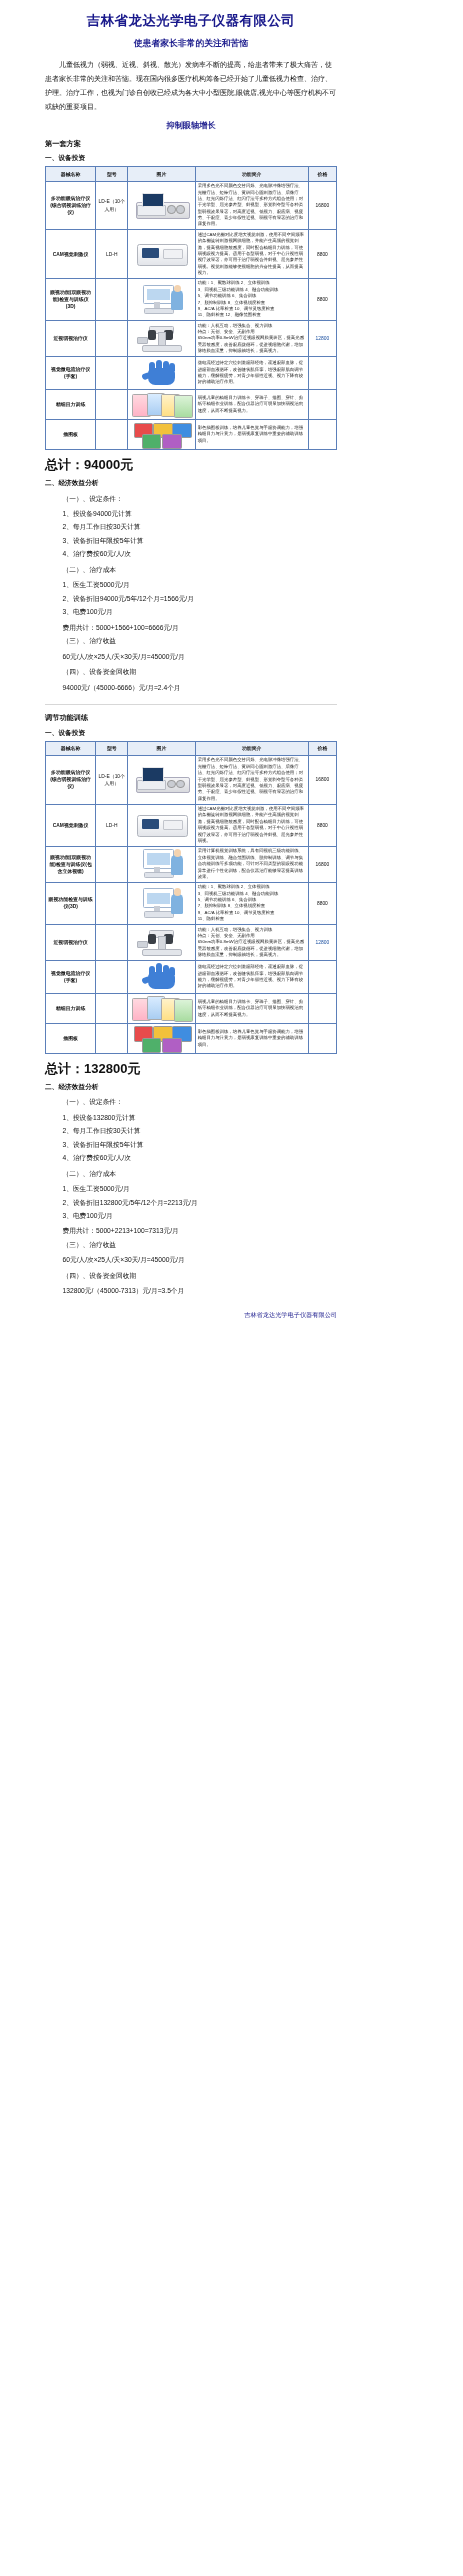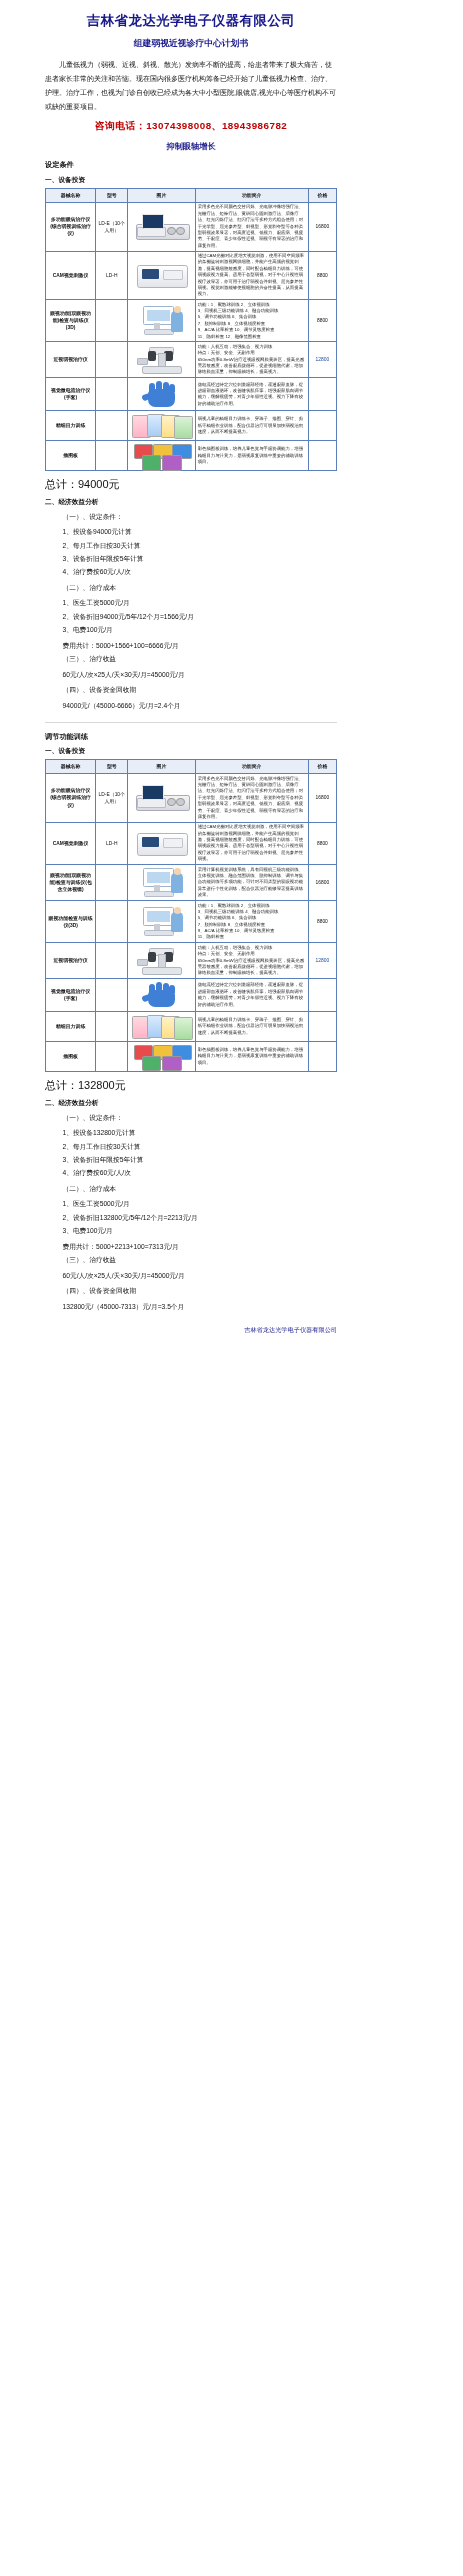--- a/index.html
+++ b/index.html
@@ -81,22 +81,22 @@
     font-size:4.9px;
     height:10.3px;
   }
   .c-name{width:45px;text-align:center;font-size:4.9px;font-weight:bold;}
   .c-model{width:27px;text-align:center;font-size:4.9px;}
   .c-img{width:62px;text-align:center;padding:2.1px;}
   .c-func{text-align:left;font-size:4.4px;color:#222;}
   .c-price{width:23px;text-align:center;font-size:4.9px;}
   .c-price.blue{color:#1a4fa0;}
   .total{
-    font-size:11px;
-    font-weight:normal;
+    font-size:13px;
+    font-weight:bold;
     margin:6.2px 0 3.1px 0;
   }
   ul.plain{
     list-style:none;
     margin:2.1px 0 2.1px 0;
     padding-left:17.5px;
     font-size:6.7px;
     line-height:2.0;
   }
   ul.plain li{margin:0;}
@@ -166,26 +166,25 @@
   .dev-blocks .b4{left:10.3px;top:12.4px;background:#4fb06a;}
   .dev-blocks .b5{left:31px;top:12.4px;background:#b05fc4;}
   hr.sep{border:none;border-top:0.5px solid #d7d7d7;margin:10.3px 0 5.2px 0;}
 </style>
 </head>
 <body>
 
 <div class="page">
 
   <div class="title">吉林省龙达光学电子仪器有限公司</div>
-  <div class="subtitle">组建弱视近视诊疗中心计划书</div>
+  <div class="subtitle">使患者家长非常的关注和苦恼</div>
   <p class="intro">儿童低视力（弱视、近视、斜视、散光）发病率不断的提高，给患者带来了极大痛苦，使患者家长非常的关注和苦恼。现在国内很多医疗机构筹备已经开始了儿童低视力检查、治疗、护理。治疗工作，也视为门诊自创收已经成为各大中小型医院,眼镜店,视光中心等医疗机构不可或缺的重要项目。</p>
-  <div class="phone">咨询电话：13074398008、18943986782</div>
   <div class="plan-title">抑制眼轴增长</div>
 
-  <div class="sec-h">设定条件</div>
+  <div class="sec-h">第一套方案</div>
   <div class="sub-h">一、设备投资</div>
 
   <table class="equip">
     <thead>
       <tr>
         <th class="c-name">器械名称</th>
         <th class="c-model">型号</th>
         <th class="c-img">图片</th>
         <th class="c-func">功能简介</th>
         <th class="c-price">价格</th>

